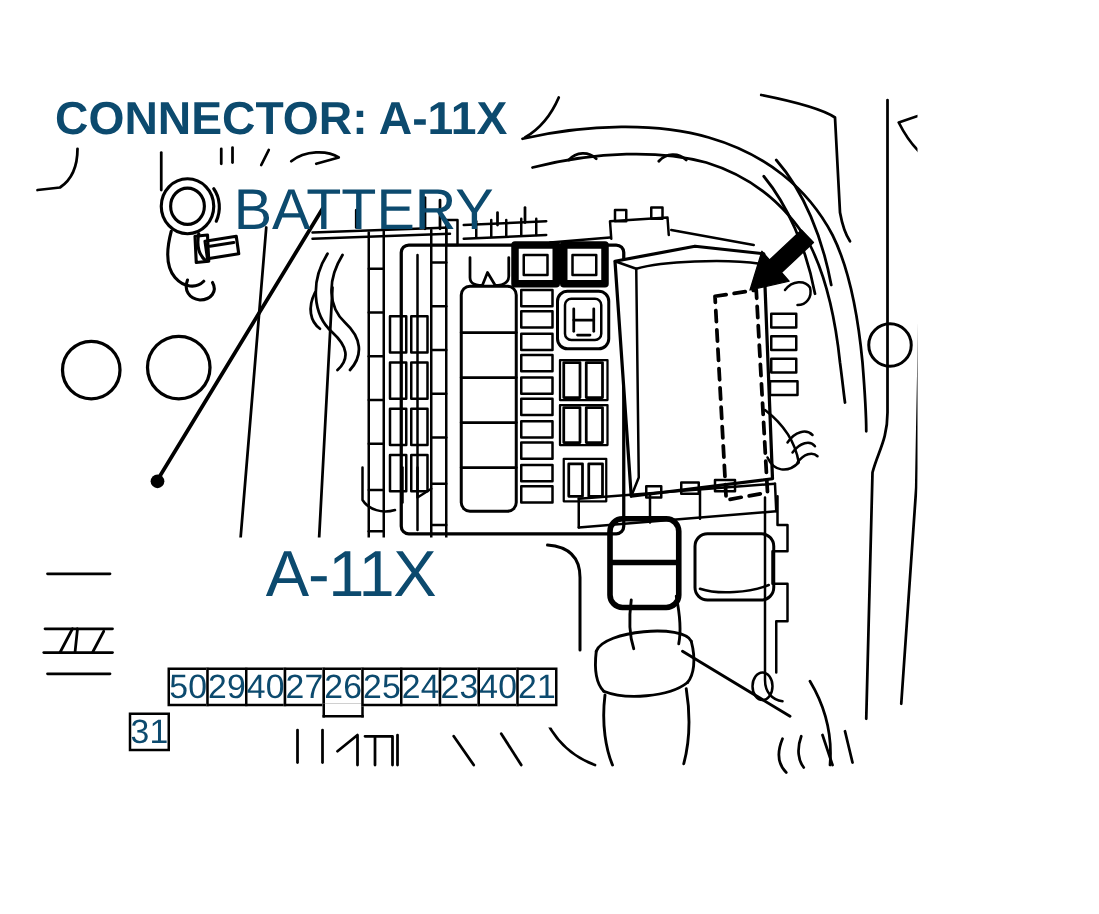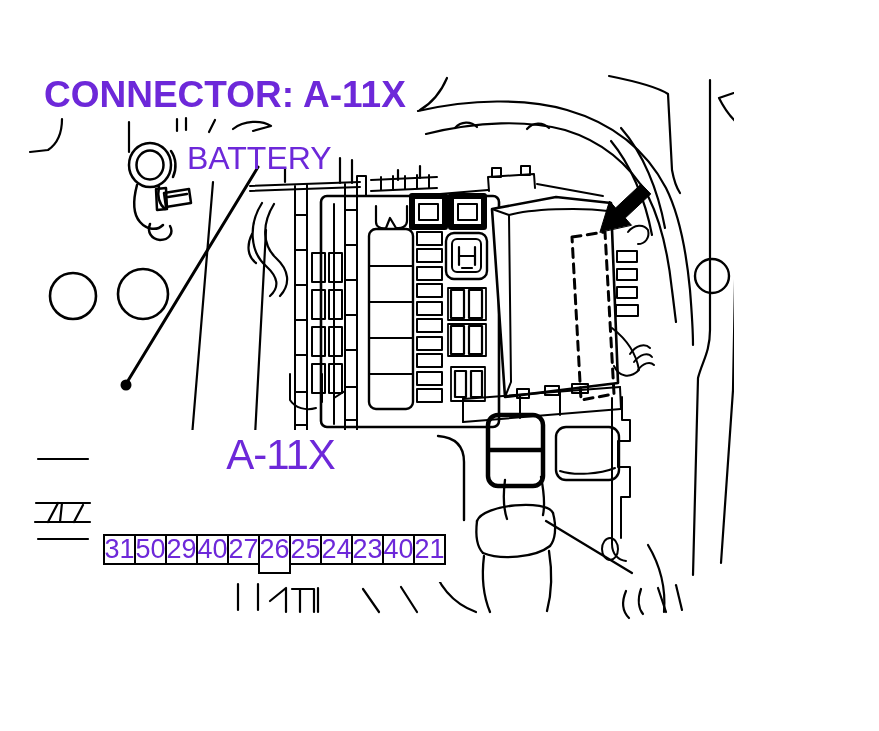--- a/index.html
+++ b/index.html
@@ -1,30 +1,30 @@
 <!DOCTYPE html>
 <html><head>
 <meta charset="utf-8">
 <style>
   html,body{margin:0;padding:0;background:#fff;}
   #page{position:relative;width:734px;height:731px;background:#fff;overflow:hidden;
-        font-family:"Liberation Sans","DejaVu Sans",sans-serif;color:#6d28d9;}
+        font-family:"Liberation Sans","DejaVu Sans",sans-serif;color:#0c4a6e;}
   #art{position:absolute;left:0;top:0;width:879px;height:731px;}
   .abs{position:absolute;white-space:nowrap;}
   #title{left:44px;top:74px;font-size:37px;font-weight:bold;letter-spacing:0px;}
-  #battery-label{left:187px;top:140px;font-size:32px;letter-spacing:0px;text-align:right;}
+  #battery-label{left:187px;top:140px;font-size:46px;letter-spacing:0px;text-align:right;}
   #figure-id{left:35px;top:630px;font-size:27px;font-weight:bold;}
   #callout{left:95px;top:430px;width:371px;height:152px;text-align:center;}
   #callout-line1{font-size:41px;letter-spacing:-1px;line-height:1;margin-top:11px;}
-  #callout-line2{font-size:42px;letter-spacing:-1px;line-height:1;margin-top:4px;}
+  #callout-line2{font-size:52px;letter-spacing:-1px;line-height:1;margin-top:4px;}
   #pin-strip{position:absolute;left:8px;top:104px;display:flex;}
   .pin-cell{box-sizing:border-box;width:33px;height:31px;border:2px solid #000;
             margin-left:-2px;background:#fff;display:flex;align-items:center;justify-content:center;
             font-size:27px;line-height:1;position:relative;}
-  .pin-cell:first-child{margin-left:0;}
+  .pin-cell:first-child{margin-left:0;margin-top:36px;}
   .pin-cell.highlight::after{content:"";position:absolute;left:-2px;right:-2px;top:100%;
             height:9px;border:2px solid #000;border-top:none;background:#fff;}
 </style>
 </head>
 <body>
 
 <div id="page">
 
 <svg id="art" viewBox="0 0 879 731">
   <g stroke="#000" stroke-width="2.2" fill="none" stroke-linecap="round" stroke-linejoin="round">

